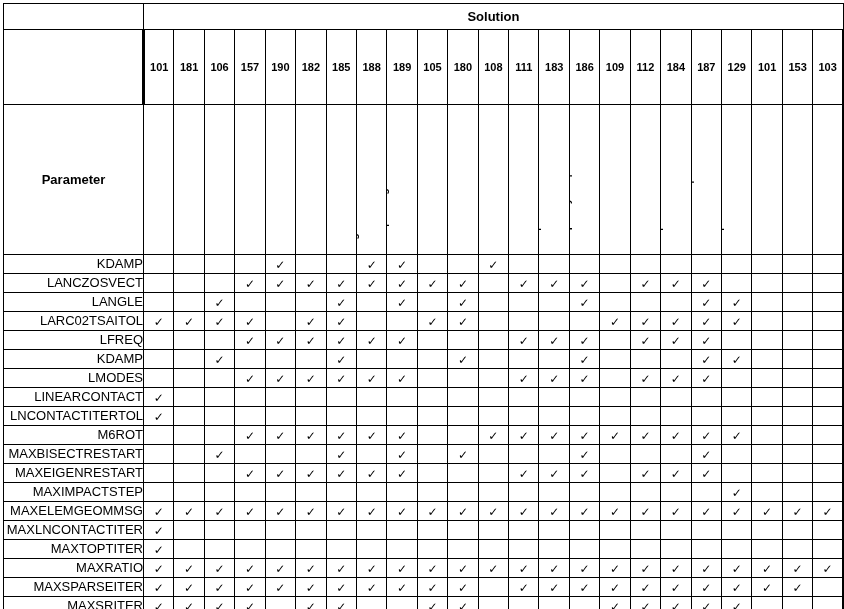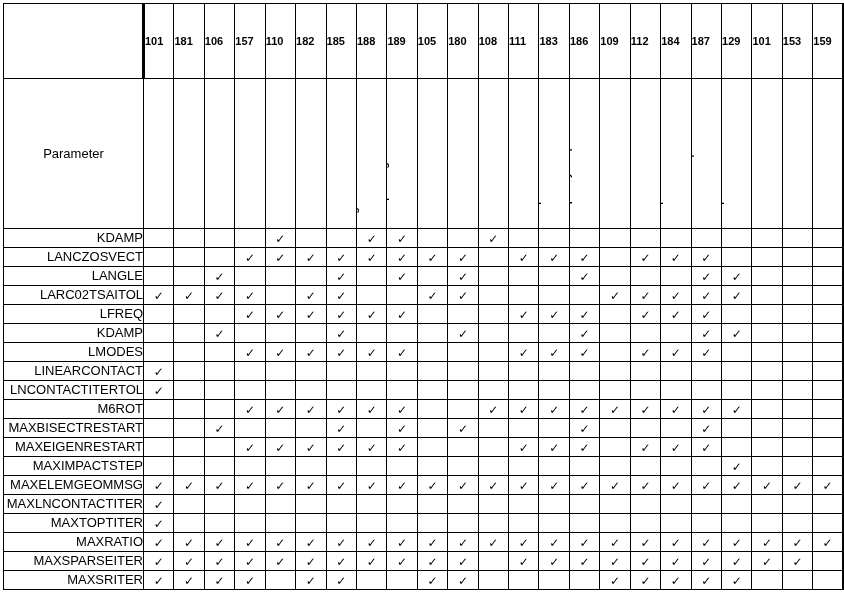--- a/index.html
+++ b/index.html
@@ -35,27 +35,27 @@
     vertical-align: middle;
     border-top: 3px solid #000;
     border-left: 3px solid #000;
     border-right: 3px solid #000;
     border-bottom: 1px solid #000;
   }
   th.code {
     height: 74px;
     font-size: 11px;
     font-weight: bold;
-    text-align: left;
+    text-align: center;
     vertical-align: middle;
   }
   th.param-head {
     border: 3px solid #000;
     font-size: 13px;
-    font-weight: normal;
+    font-weight: bold;
     vertical-align: middle;
   }
   th.vlabel {
     position: relative;
     height: 149px;
     border-bottom: 3px solid #000;
     font-weight: normal;
   }
   .vtext {
     position: absolute;
@@ -119,45 +119,49 @@
       <col style="width: 30.4348px;">
       <col style="width: 30.4348px;">
       <col style="width: 30.4348px;">
       <col style="width: 30.4348px;">
       <col style="width: 30.4348px;">
       <col style="width: 30.4348px;">
       <col style="width: 30.4348px;">
       <col style="width: 30.4348px;">
     </colgroup>
   <thead>
+    <tr>
+      <td class="corner"></td>
+      <th class="solution" colspan="23">Solution</th>
+    </tr>
     <tr id="code-row">
       <td class="corner"></td>
     <th class="code bl3">101</th>
         <th class="code">181</th>
         <th class="code">106</th>
         <th class="code">157</th>
-        <th class="code">110</th>
+        <th class="code">190</th>
         <th class="code">182</th>
         <th class="code">185</th>
         <th class="code">188</th>
         <th class="code">189</th>
         <th class="code">105</th>
         <th class="code">180</th>
         <th class="code">108</th>
         <th class="code">111</th>
         <th class="code">183</th>
         <th class="code">186</th>
         <th class="code">109</th>
         <th class="code">112</th>
         <th class="code">184</th>
         <th class="code">187</th>
         <th class="code">129</th>
         <th class="code">101</th>
         <th class="code">153</th>
-        <th class="code br3">159</th>
+        <th class="code br3">103</th>
       </tr>
     <tr id="label-row">
       <th class="param-head">Parameter</th>
     <th class="vlabel">
           <div class="vtext">Linear Static</div>
         </th>
         <th class="vlabel">
           <div class="vtext">Prestress Static</div>
         </th>
         <th class="vlabel">

